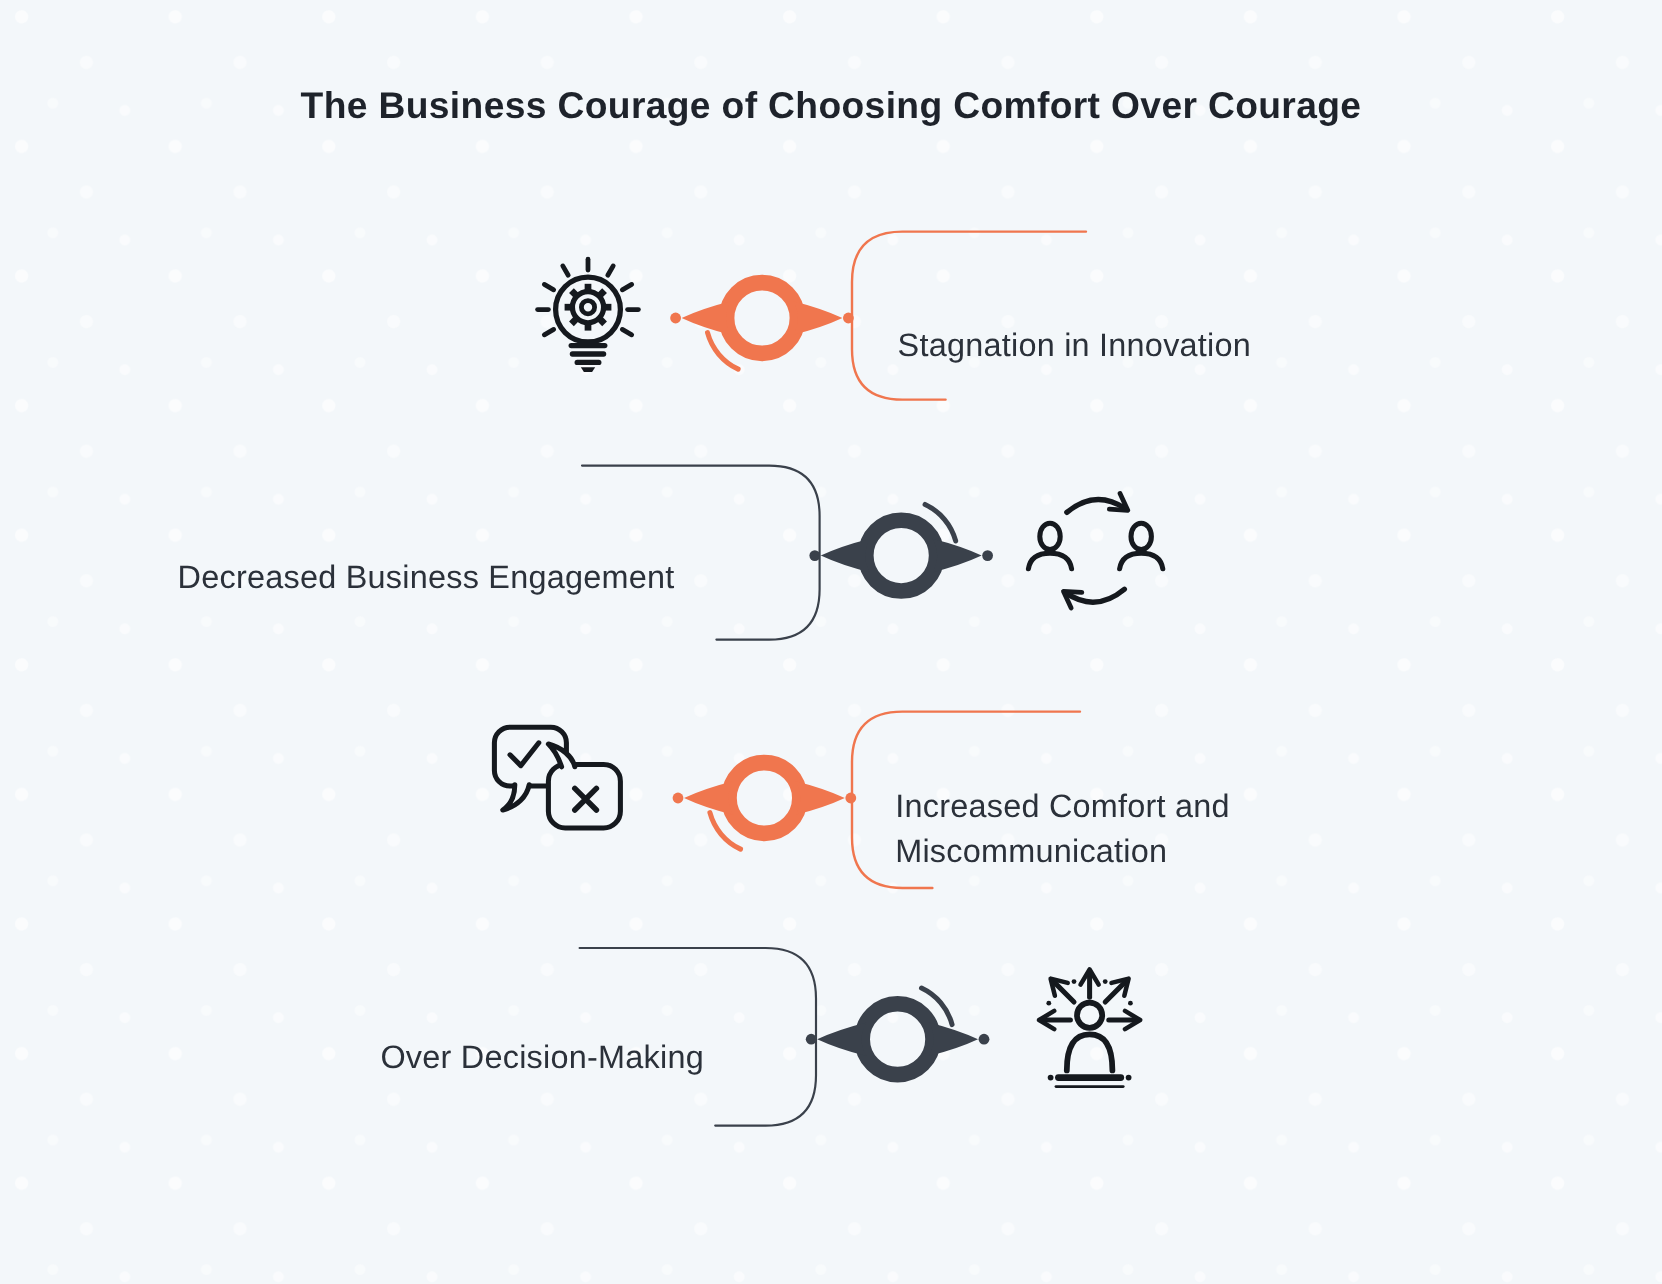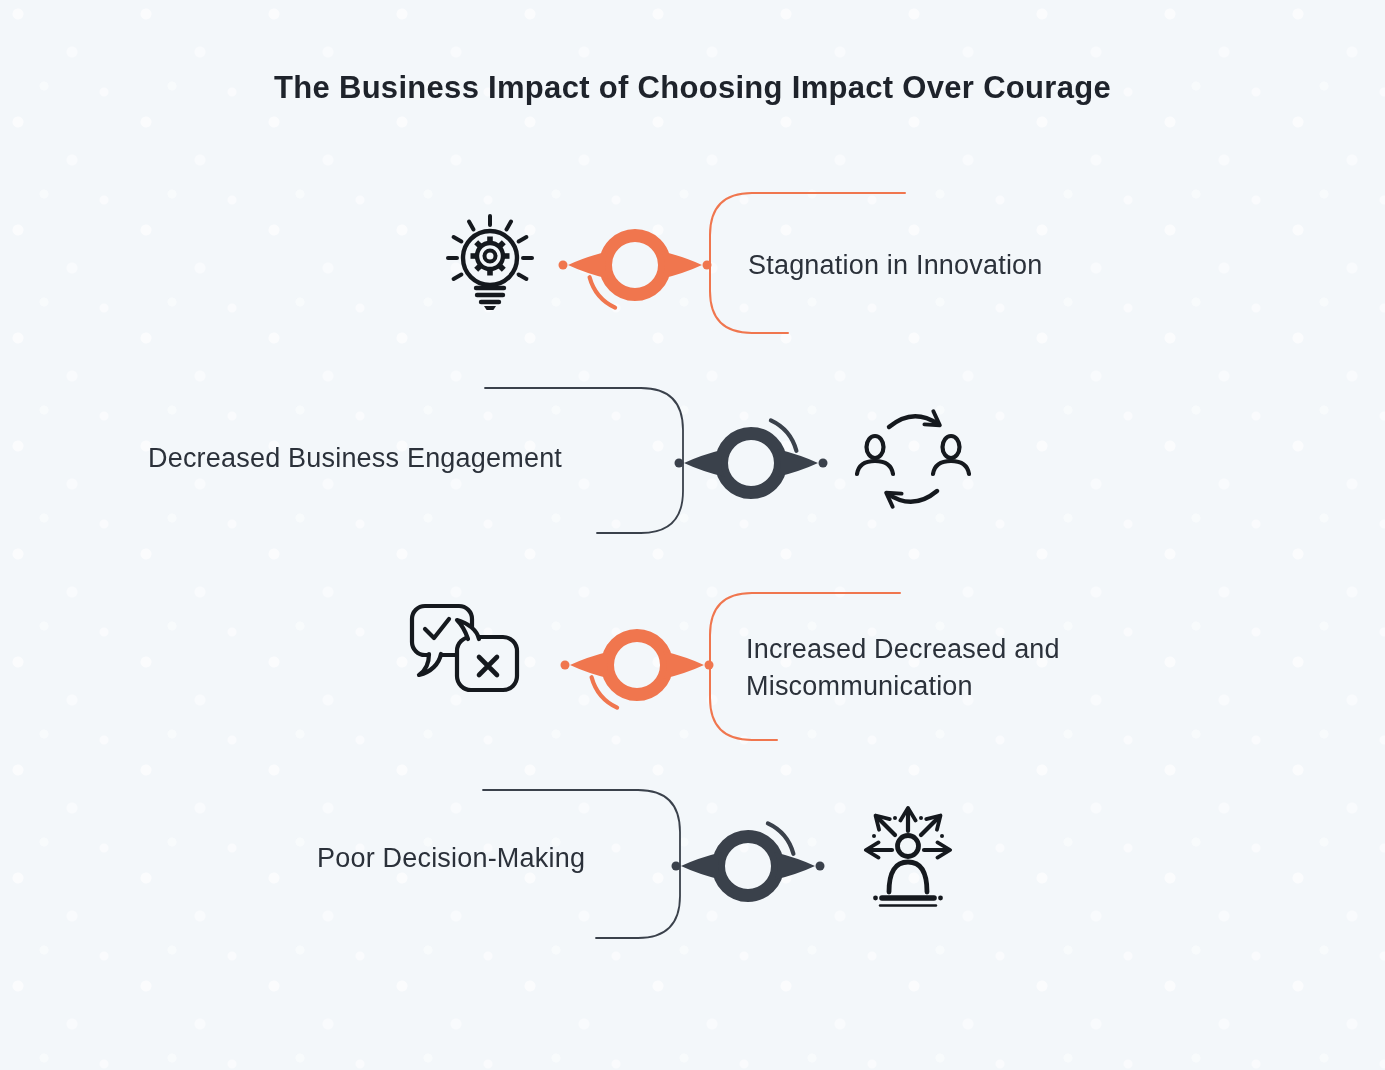--- a/index.html
+++ b/index.html
@@ -19,21 +19,21 @@
   svg.diagram{position:absolute;left:0;top:0;}
   .title{
     position:absolute;left:0;top:70px;width:100%;
     text-align:center;
     font-size:31px;font-weight:800;
     color:#1e232b;letter-spacing:.3px;
   }
   .label{
     position:absolute;
     font-size:27px;color:#2b313a;
-    line-height:34px;letter-spacing:.2px;
+    line-height:34px;letter-spacing:.2px;margin-top:23px;
   }
   .label-1{left:748px;top:248px;width:400px;}
   .label-2{left:148px;top:441px;width:500px;}
   .label-3{left:746px;top:631px;width:330px;line-height:37px;}
   .label-4{left:317px;top:841px;width:340px;}
 </style>
 </head>
 <body>
 
 <div class="canvas">
@@ -155,20 +155,20 @@
         <path d="M-16,-12 L-40,-12" marker-end="url(#arr)"></path>
         <path d="M16,-12 L40,-12" marker-end="url(#arr)"></path>
       </g>
       <circle cx="-13" cy="-44" r="2" fill="#15191e" stroke="none"></circle>
       <circle cx="13" cy="-44" r="2" fill="#15191e" stroke="none"></circle>
       <circle cx="-34" cy="-26" r="2" fill="#15191e" stroke="none"></circle>
       <circle cx="34" cy="-26" r="2" fill="#15191e" stroke="none"></circle>
     </g>
   </svg>
 
-  <div class="title">The Business Impact of Choosing Impact Over Courage</div>
+  <div class="title">The Business Courage of Choosing Comfort Over Courage</div>
 
   <div class="label label-1">Stagnation in Innovation</div>
   <div class="label label-2">Decreased Business Engagement</div>
-  <div class="label label-3">Increased Decreased and Miscommunication</div>
-  <div class="label label-4">Poor Decision-Making</div>
+  <div class="label label-3">Increased Comfort and Miscommunication</div>
+  <div class="label label-4">Over Decision-Making</div>
 
 </div>
 
 </body></html>

